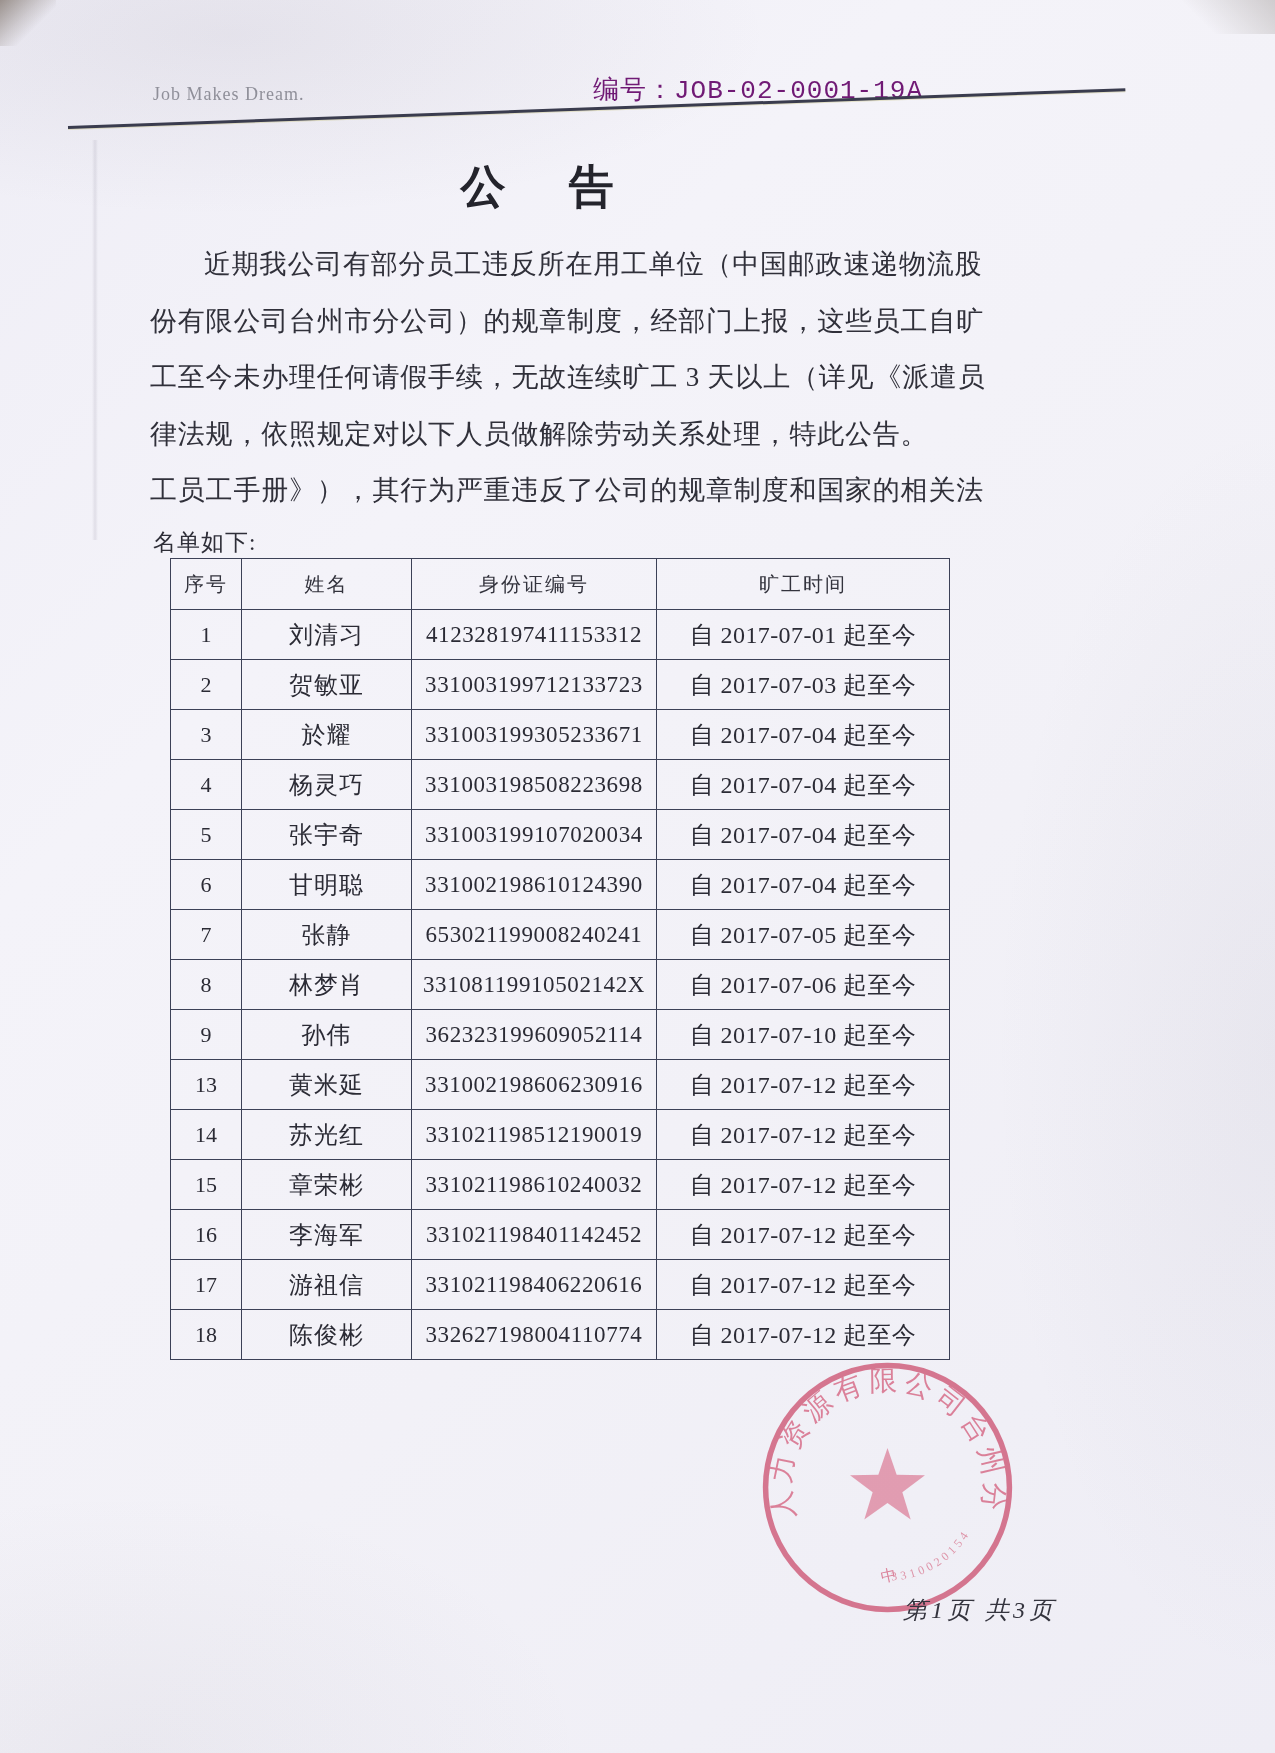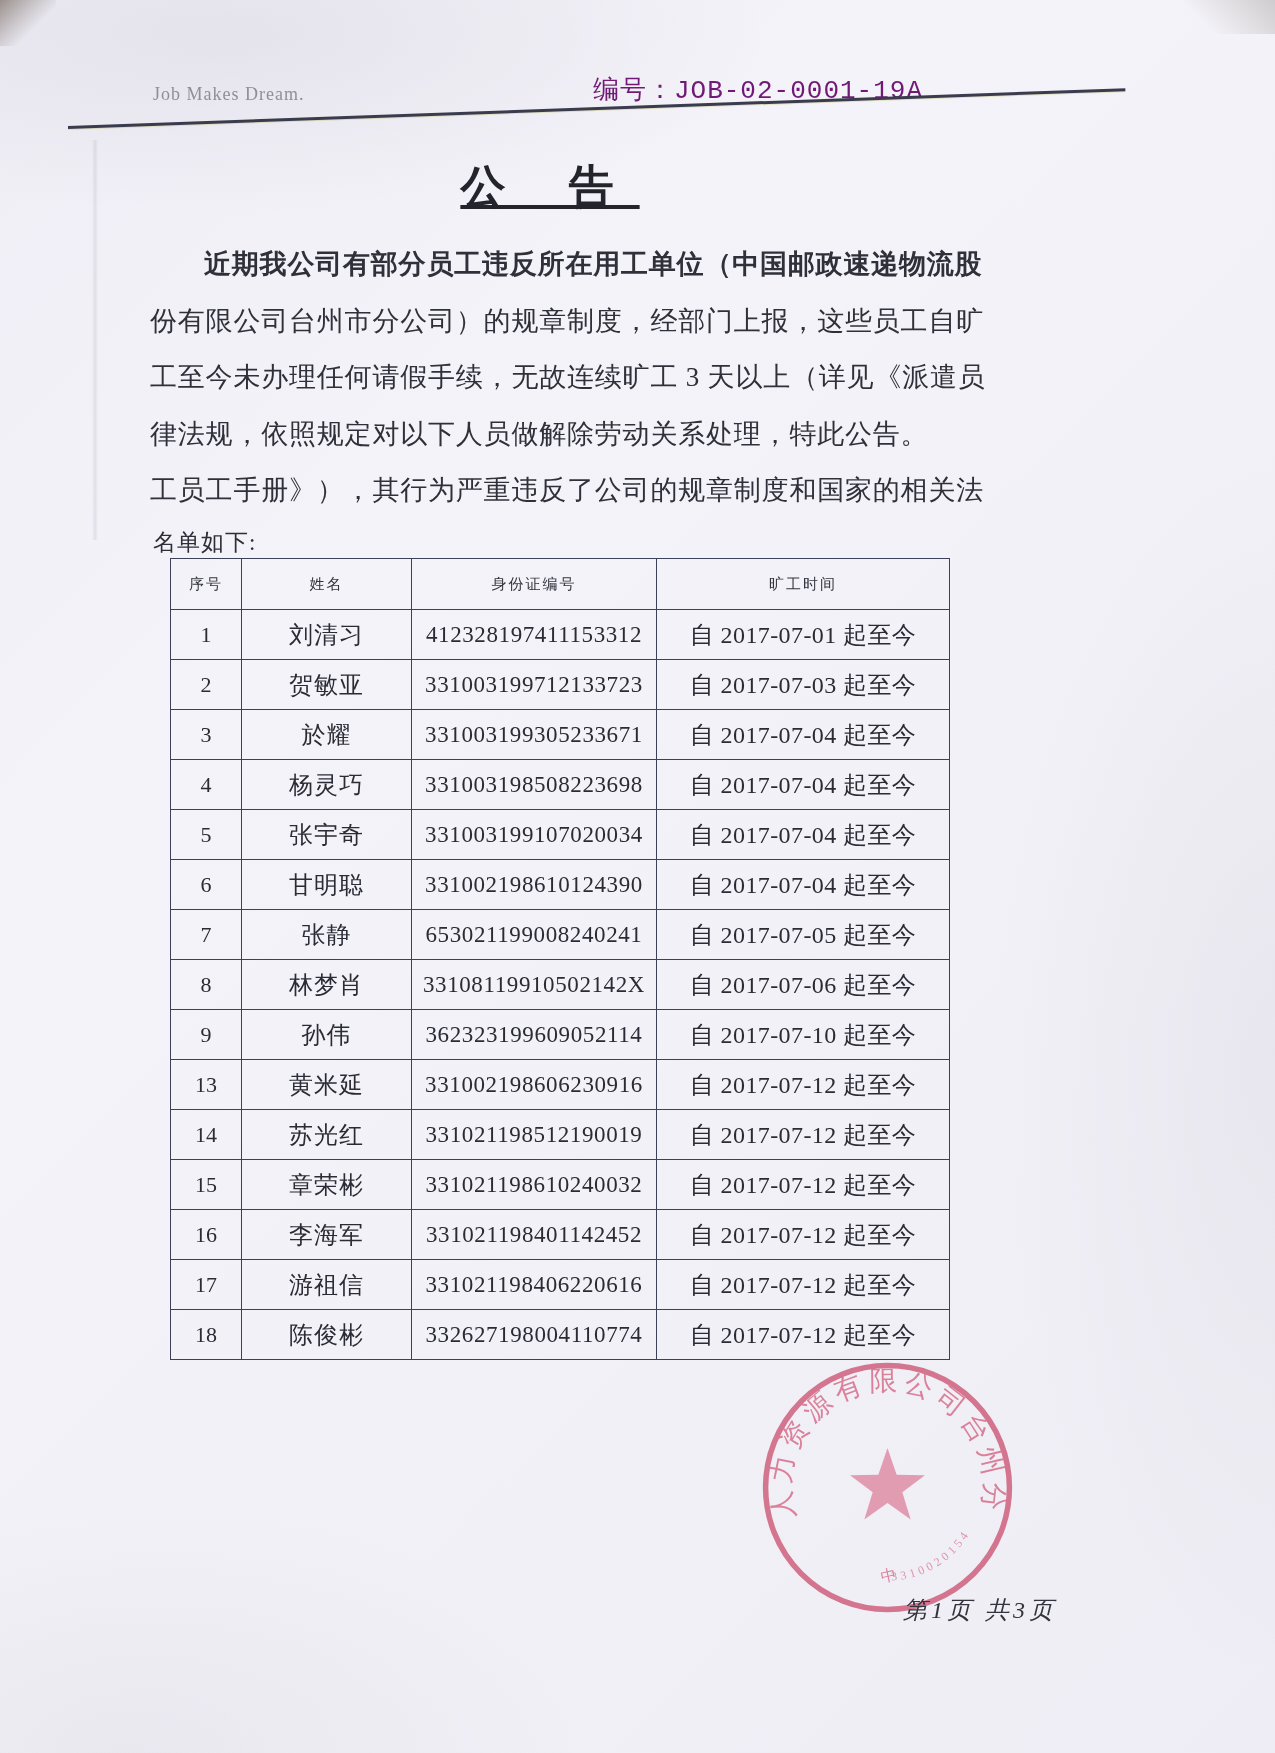--- a/index.html
+++ b/index.html
@@ -21,32 +21,32 @@
     background:linear-gradient(225deg, rgba(100,90,80,0.25) 0%, rgba(0,0,0,0) 55%);}
   
   .slogan{left:153px;top:84px;font-family:Liberation Serif, serif;
     font-size:18px;color:#8f8f99;letter-spacing:1px;}
   .docnum{right:352px;top:72px;font-family:"Liberation Mono","DejaVu Sans Mono",monospace;
     font-size:26px;color:#701a75;letter-spacing:1px;}
   .headrule{left:68px;top:126px;width:1058px;height:3px;background:#3a3c4e;
     transform:rotate(-2.05deg);transform-origin:left center;box-shadow:0 1px 0 rgba(180,170,60,0.25);}
   
   .title{left:0;top:157px;width:1100px;text-align:center;font-size:45px;font-weight:700;
-    letter-spacing:26px;color:#24242c;text-decoration:underline;}
+    letter-spacing:26px;color:#24242c;}
   
   .para{left:150px;top:236px;width:800px;font-size:27px;line-height:56.5px;color:#30303a;}
   .para .line{white-space:nowrap;letter-spacing:0.8px;}
-  .para .line.first{text-indent:54px;font-weight:bold;}
+  .para .line.first{text-indent:54px;}
   .list-label{left:153px;top:527px;font-size:23px;color:#2e2e38;letter-spacing:1px;}
   
   table.roster{left:170px;top:558px;position:absolute;border-collapse:collapse;table-layout:fixed;
     width:779px;background:transparent;}
   table.roster th, table.roster td{border:1.6px solid #3c4157;padding:0;text-align:center;
     font-weight:normal;color:#2b2b35;overflow:hidden;}
-  table.roster th{height:50px;font-size:15px;letter-spacing:2px;color:#33333d;}
+  table.roster th{height:50px;font-size:20px;letter-spacing:2px;color:#33333d;}
   table.roster td{height:49px;}
   td.c-no{font-size:22px;}
   td.c-name{font-size:24px;letter-spacing:1px;}
   td.c-id{font-size:23px;letter-spacing:0.6px;}
   td.c-period{font-size:24px;letter-spacing:0.4px;}
   col.w-no{width:71px;} col.w-name{width:170px;} col.w-id{width:245px;} col.w-period{width:293px;}
   
   .pageinfo{left:903px;top:1594px;font-size:24px;letter-spacing:4px;color:#34343e;font-style:italic;}
   
   .stamp{left:750px;top:1350px;width:275px;height:275px;mix-blend-mode:multiply;opacity:0.92;}

